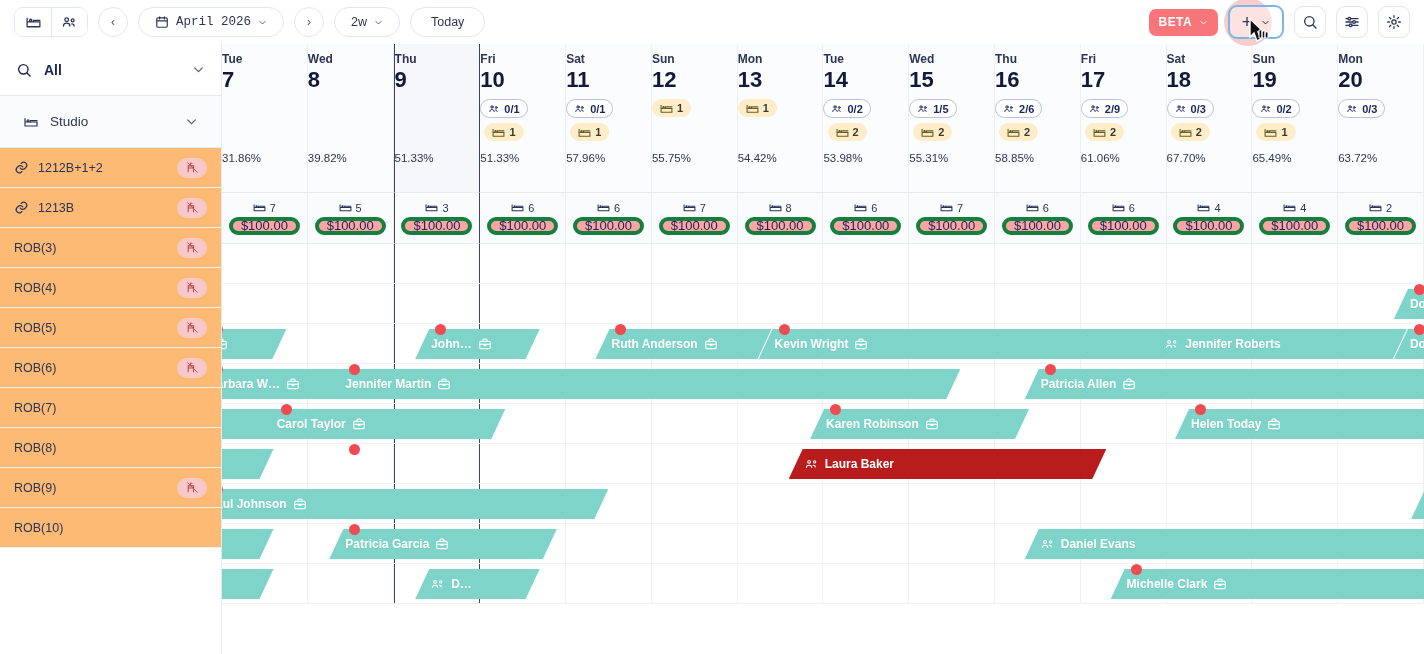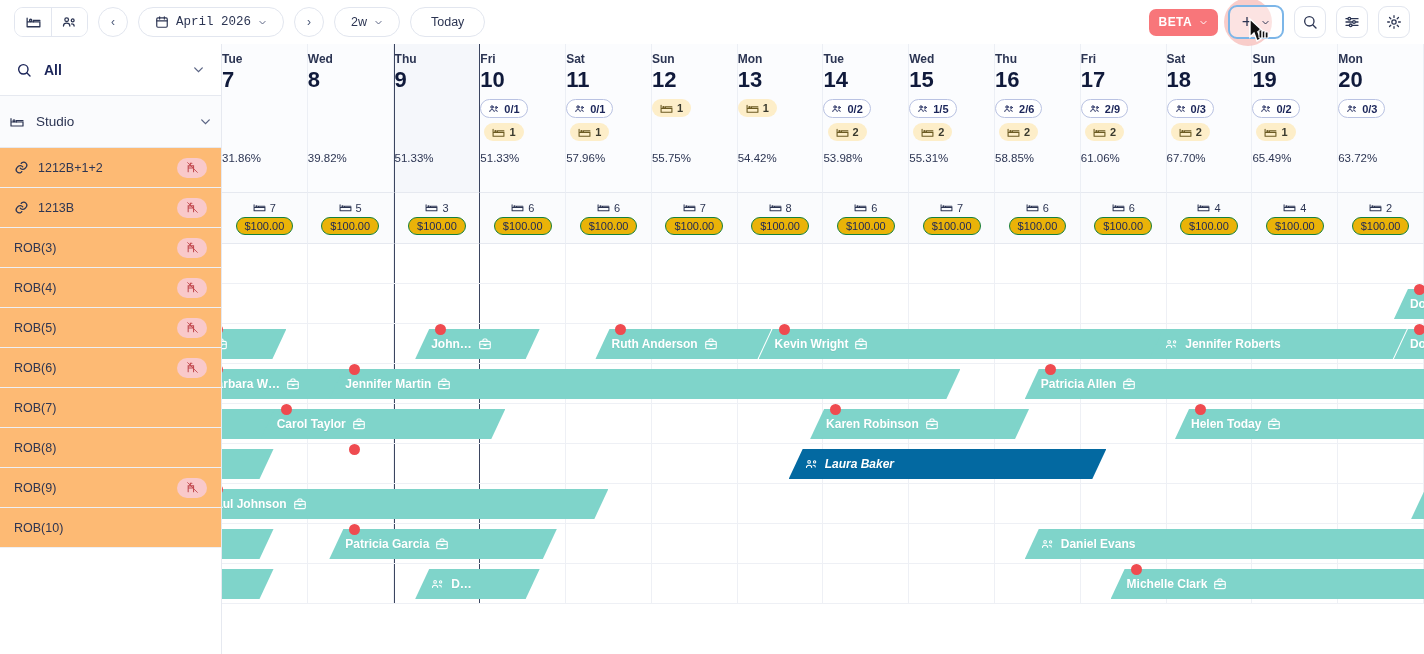--- a/index.html
+++ b/index.html
@@ -68,21 +68,21 @@
   
   .body { display: flex; height: 610px; }
   .left { width: 222px; flex: none; border-right: 1px solid #e6e9f0; background: #fff; }
   .right { flex: 1; position: relative; overflow: hidden; }
   .lh-all {
     height: 52px; display: flex; align-items: center; padding: 0 16px; gap: 12px;
     border-bottom: 1px solid #e6e9f0; background: #fff; cursor: pointer;
   }
   .lh-all .lbl { font-size: 14px; font-weight: 700; }
   .lh-studio {
-    height: 52px; display: flex; align-items: center; padding: 0 9px; gap: 11px;
+    height: 52px; display: flex; align-items: center; padding: 0 23px; gap: 11px;
     border-bottom: 1px solid #e6e9f0; background: #fafbfd; cursor: pointer;
   }
   .lh-studio .lbl { font-size: 13.5px; font-weight: 400; color: #2c3553; }
   .lh-all .dd, .lh-studio .dd { margin-left: auto; }
 
   .roomrow {
     height: 40px; display: flex; align-items: center; padding: 0 14px; gap: 9px;
     border-bottom: 1px solid #eef0f5; background: #fdba74; cursor: pointer;
   }
   .roomrow .rname { font-size: 12.5px; color: #2c3553; }
@@ -117,41 +117,41 @@
   .rateband { display: flex; height: 52px; }
   .rcol {
     flex: 1 1 0; min-width: 0; border-right: 1px solid #eceff5;
     border-top: 1px solid #e6e9f0; border-bottom: 1px solid #e6e9f0;
     background: #fafbfd; display: flex; flex-direction: column;
     align-items: center; justify-content: center; gap: 3px;
   }
   .rcol.today { border-left: 1.5px solid #3b4560; border-right: 1.5px solid #3b4560; }
   .bedcount { display: flex; align-items: center; gap: 4px; font-size: 11px; color: #2c3553; }
   .price {
-    border: 1px solid #15803d; border-radius: 10px; height: 18px; padding: 0 8px;
-    display: flex; align-items: center; font-size: 11px; color: #1b2559;
-    background: #eab308; cursor: pointer;
+    border: 4px solid #15803d; border-radius: 10px; height: 18px; padding: 0 8px;
+    display: flex; align-items: center; font-size: 13px; color: #1b2559;
+    background: #fca5a5; cursor: pointer;
   }
 
   
   .calbody { position: relative; }
   .gridlines { position: absolute; inset: 0; display: flex; pointer-events: none; }
   .gl { flex: 1 1 0; border-right: 1px solid #eef0f5; }
   .gl.today { border-left: 1.5px solid #3b4560; border-right: 1.5px solid #3b4560; }
   .crow { height: 40px; border-bottom: 1px solid #eef0f5; position: relative; }
 
   .bar {
     position: absolute; top: 5px; height: 30px;
     display: flex; align-items: center; gap: 6px;
     padding-left: 16px; color: #fff; font-size: 12px; font-weight: 600;
     white-space: nowrap; overflow: hidden; cursor: pointer;
     background: #7fd4ca;
     clip-path: polygon(14px 0, 100% 0, calc(100% - 14px) 100%, 0 100%);
   }
-  .bar.blue { background: #0369a1; font-style: italic; }
+  .bar.blue { background: #b91c1c; }
   .bar.openleft { clip-path: polygon(0 0, 100% 0, calc(100% - 14px) 100%, 0 100%); }
   .bar.openright { clip-path: polygon(14px 0, 100% 0, 100% 100%, 0 100%); }
   .dot {
     position: absolute; width: 11px; height: 11px; border-radius: 50%;
     background: #ef4b50; top: 0px; z-index: 5;
   }
   .bar .nm { text-shadow: 0 1px 1px rgba(0,0,0,.06); }
   svg { display: block; }
 </style>
 </head>

